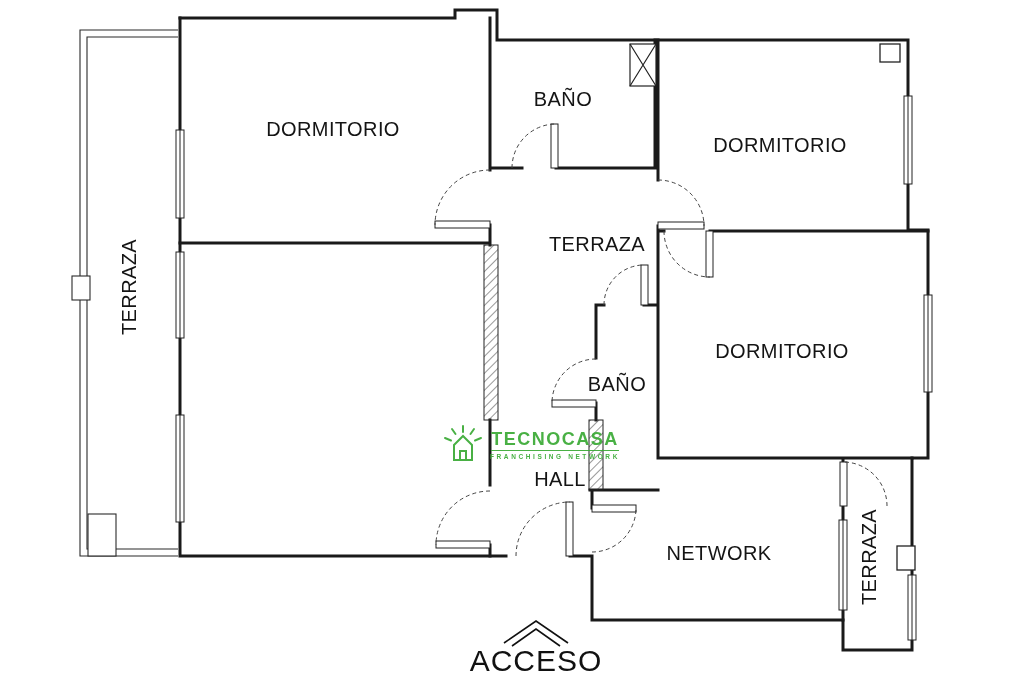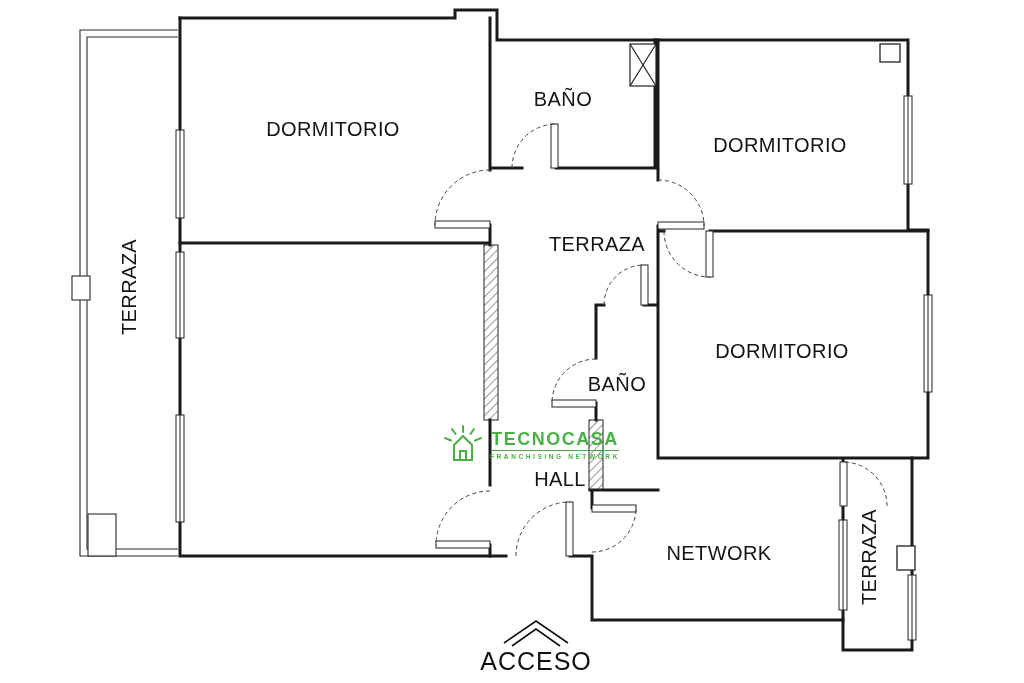--- a/index.html
+++ b/index.html
@@ -10,21 +10,21 @@
   }
   .plan-svg { position:absolute; left:0; top:0; }
   .room-label {
     position:absolute; transform:translate(-50%,-50%);
     font-size:20px; color:#141414; letter-spacing:.4px;
     white-space:pre-line; text-align:center; line-height:1.25;
   }
   .room-label.vertical { transform:translate(-50%,-50%) rotate(-90deg); }
   .entrance-label {
     position:absolute; transform:translate(-50%,-50%);
-    font-size:25px; color:#111; letter-spacing:1px;
+    font-size:30px; color:#111; letter-spacing:1px;
   }
   .watermark {
     position:absolute; left:441px; top:415px;
     display:flex; align-items:center; gap:5px;
     color:var(--brand-green,#3aaa35); opacity:.92;margin-top:8px;
   }
   .wm-text { display:flex; flex-direction:column; align-items:center; }
   .wm-brand {
     font-size:18px; font-weight:bold; letter-spacing:1.5px; line-height:1;
     border-bottom:1.5px solid currentColor; padding-bottom:2px;

